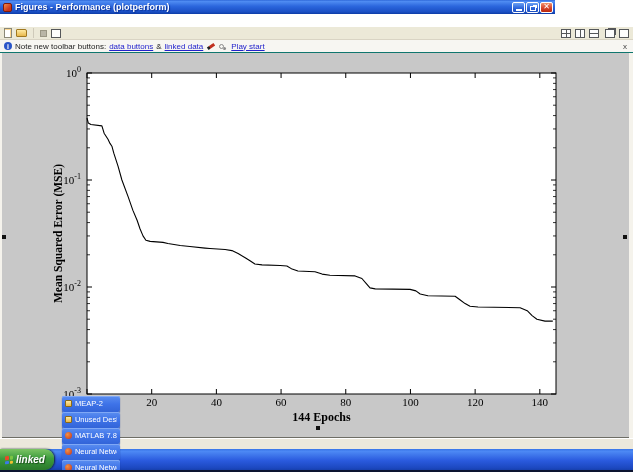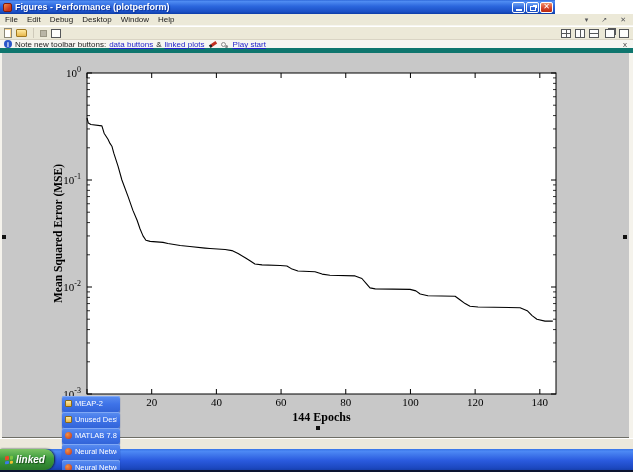--- a/index.html
+++ b/index.html
@@ -51,21 +51,21 @@
   .toolbar .spacer { flex:1; }
   .tile { width:10px; height:9px; background:#fdfdfd; border:1px solid #55575a; position:relative; }
   .tile.grid::before { content:""; position:absolute; left:0; right:0; top:3px; height:1px; background:#55575a; }
   .tile.grid::after  { content:""; position:absolute; top:0; bottom:0; left:4px; width:1px; background:#55575a; }
   .tile.vsplit::after { content:""; position:absolute; top:0; bottom:0; left:4px; width:1px; background:#55575a; }
   .tile.hsplit::before{ content:""; position:absolute; left:0; right:0; top:3px; height:1px; background:#55575a; }
   .tile.cascade { box-shadow:2px -2px 0 -1px #55575a; margin-left:2px; }
   
   .notifbar {
     position:absolute; left:0; top:40px; width:633px; height:13px;
-    background:#f7f6f2; border-bottom:5px solid #0f766e;
+    background:#f7f6f2; border-bottom:1px solid #0f766e;
     display:flex; align-items:center; padding:0 4px; gap:3px; font-size:8px; color:#222;
   }
   .info-icon { width:8px; height:8px; border-radius:50%; background:#2a55c8; color:#fff;
     font-size:7px; font-weight:bold; display:flex; align-items:center; justify-content:center; flex:none; }
   .notif-link { color:#2323cc; text-decoration:underline; }
   .brush-icon { width:8px; height:3px; background:linear-gradient(90deg,#222 30%,#c03020 30%); transform:rotate(-35deg); margin:0 1px; }
   .chain-icon { width:5px; height:5px; border:1px solid #8a8a8a; border-radius:50%;
     box-shadow:3px 2px 0 -1px #8a8a8a; margin-right:4px; }
   .notif-close { margin-left:auto; font-size:8px; color:#444; padding-right:2px; }
   
@@ -130,53 +130,41 @@
     <div class="title-text">Figures - Performance (plotperform)</div>
     <div class="win-btn blue">
         <div class="minimize-glyph"></div>
       </div>
     <div class="win-btn blue">
         <div class="restore-glyph"></div>
       </div>
     <div class="win-btn red">✕</div>
   </div>
 
-  <div class="menubar">
-    <span>File</span>
-      <span>Edit</span>
-      <span>Debug</span>
-      <span>Desktop</span>
-      <span>Window</span>
-      <span>Help</span>
-      <span class="spacer" id="menu-items-anchor"></span>
-    <span class="mini-ctl">▾</span>
-    <span class="mini-ctl">↗</span>
-    <span class="mini-ctl">✕</span>
-  </div>
 
   <div class="toolbar">
     <div class="tb-newfile"></div>
     <div class="tb-folder"></div>
     <div class="tb-sep"></div>
     <div class="tb-graysq"></div>
     <div class="tb-outsq"></div>
     <div class="spacer"></div>
     <div class="tile grid"></div>
     <div class="tile vsplit"></div>
     <div class="tile hsplit"></div>
     <div class="tile cascade"></div>
     <div class="tile"></div>
   </div>
 
   <div class="notifbar">
     <div class="info-icon">i</div>
     <span>Note new toolbar buttons:</span>
     <span class="notif-link">data buttons</span>
     <span>&amp;</span>
-    <span class="notif-link">linked plots</span>
+    <span class="notif-link">linked data</span>
     <div class="brush-icon"></div>
     <div class="chain-icon"></div>
     <span class="notif-link">Play start</span>
     <span class="notif-close">x</span>
   </div>
 
   <div class="edge-strip left"></div>
   <div class="edge-strip right"></div>
   <div class="figure-area">
     <svg id="chart-svg" width="627" height="385">

